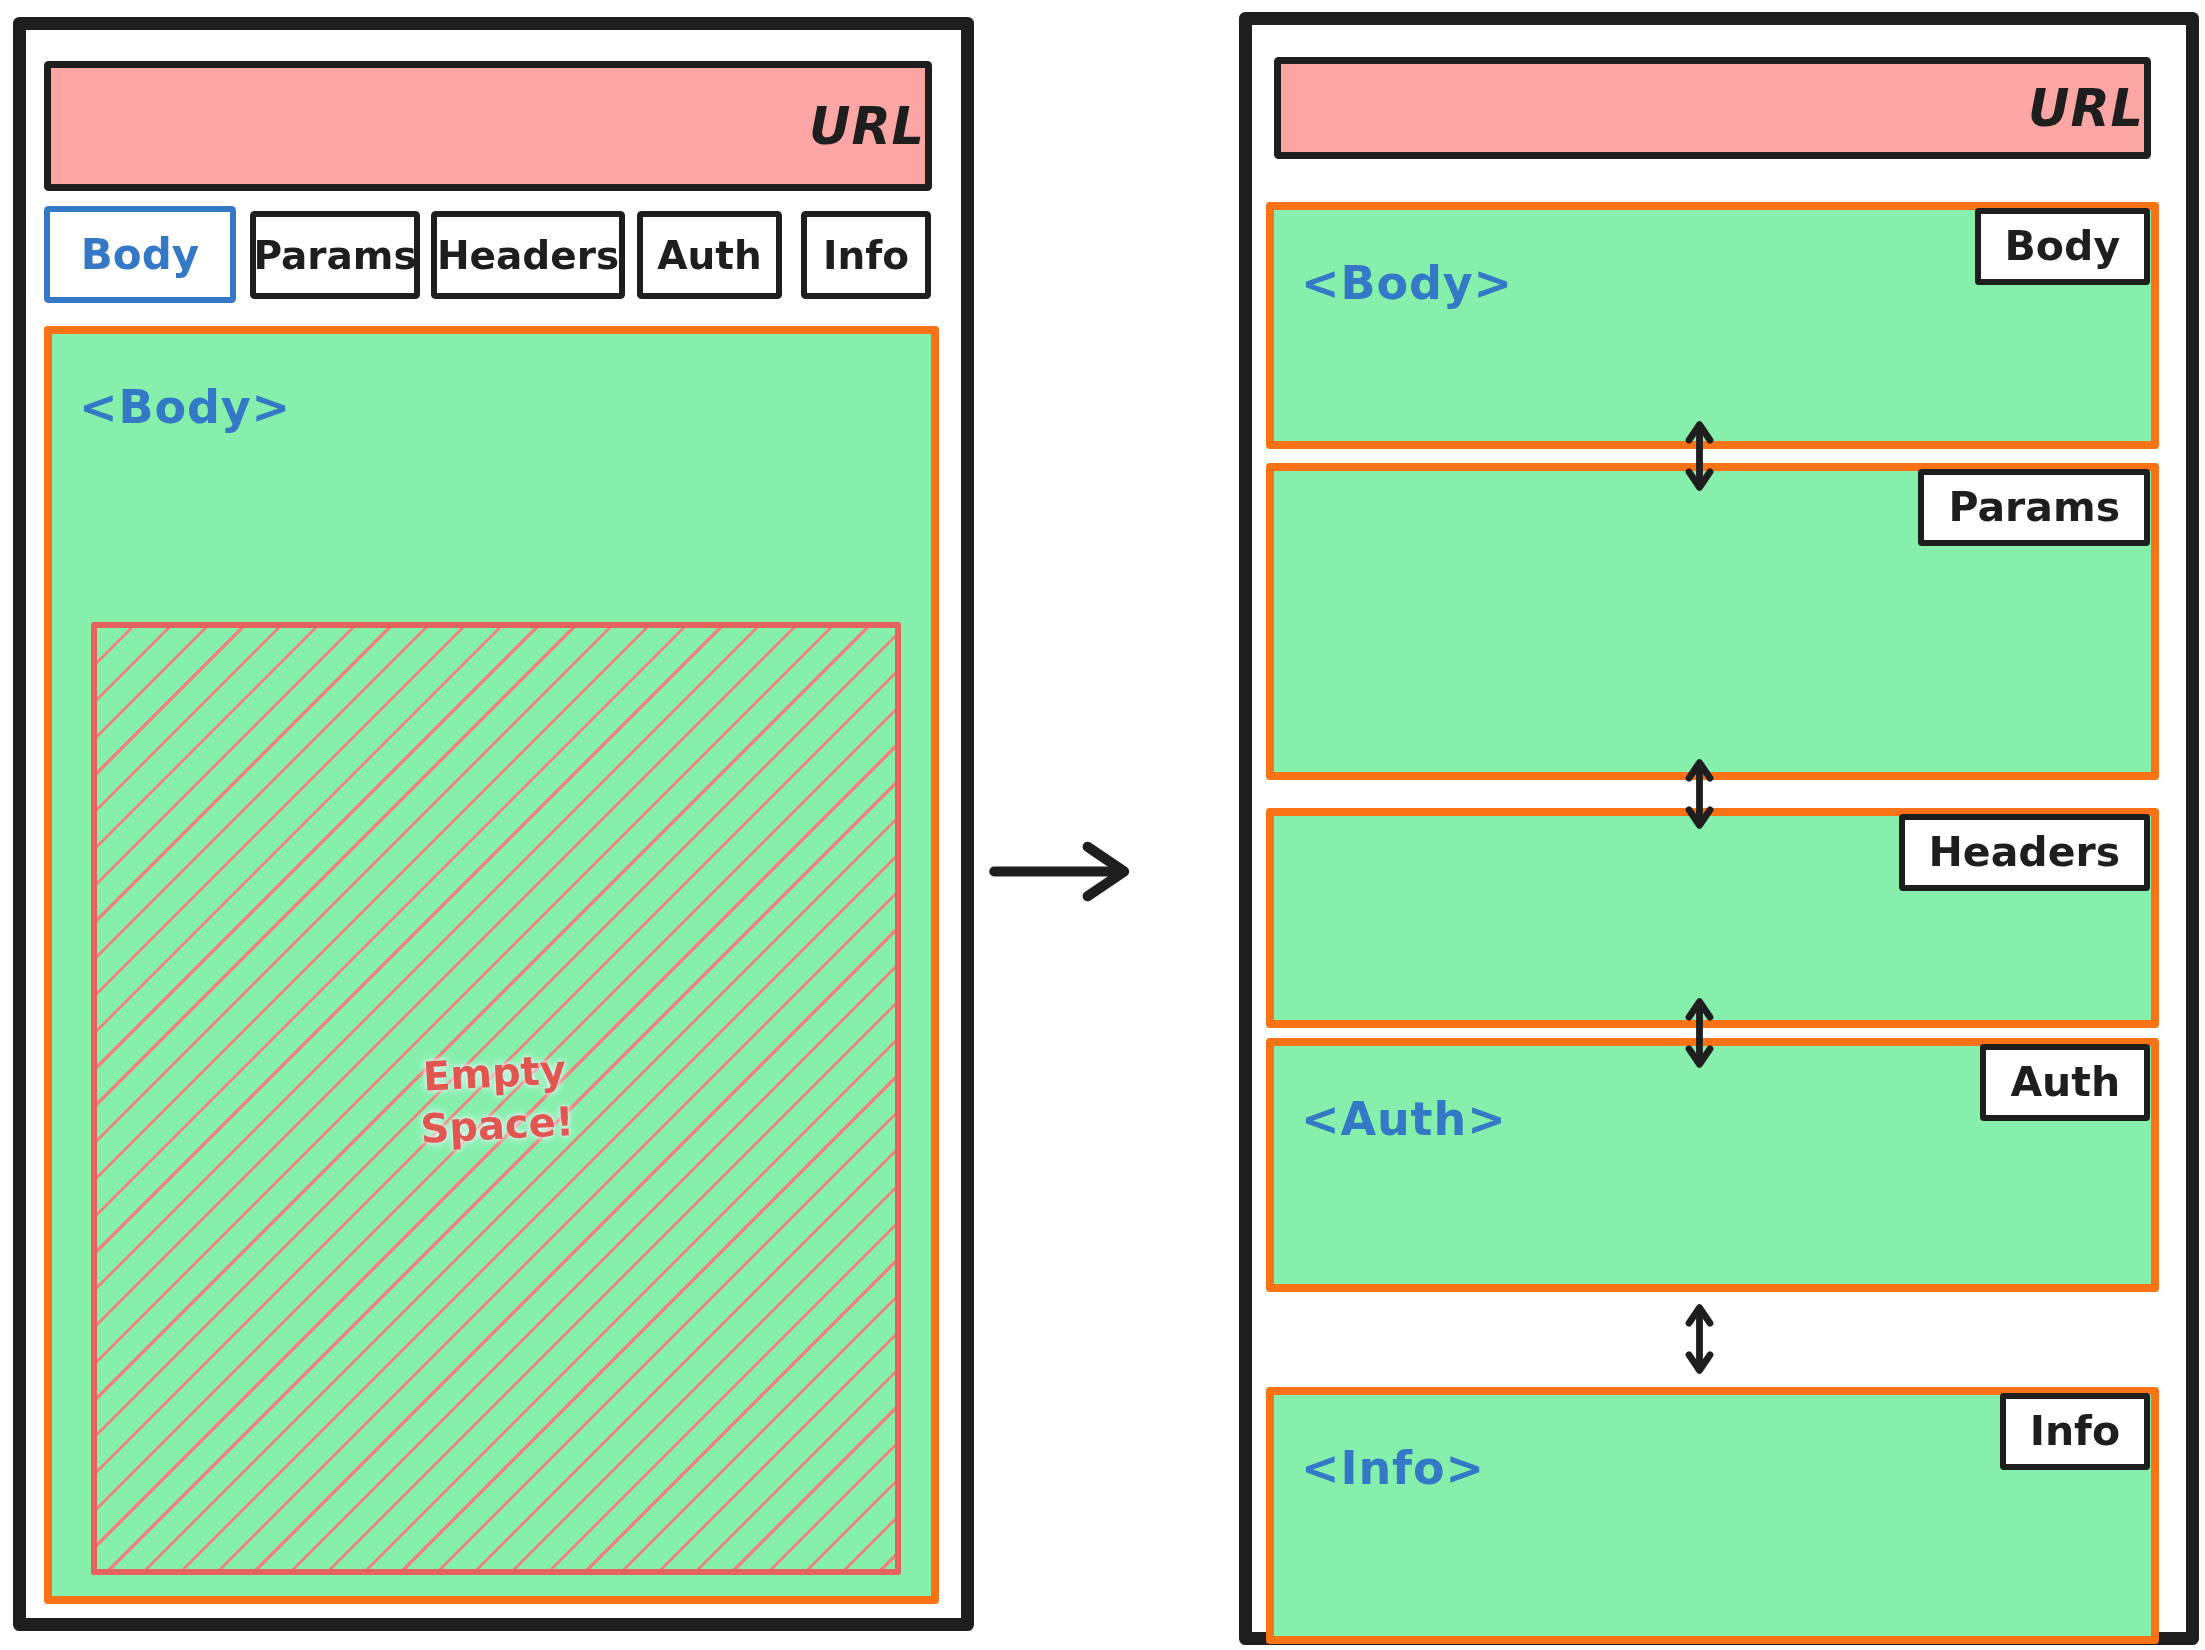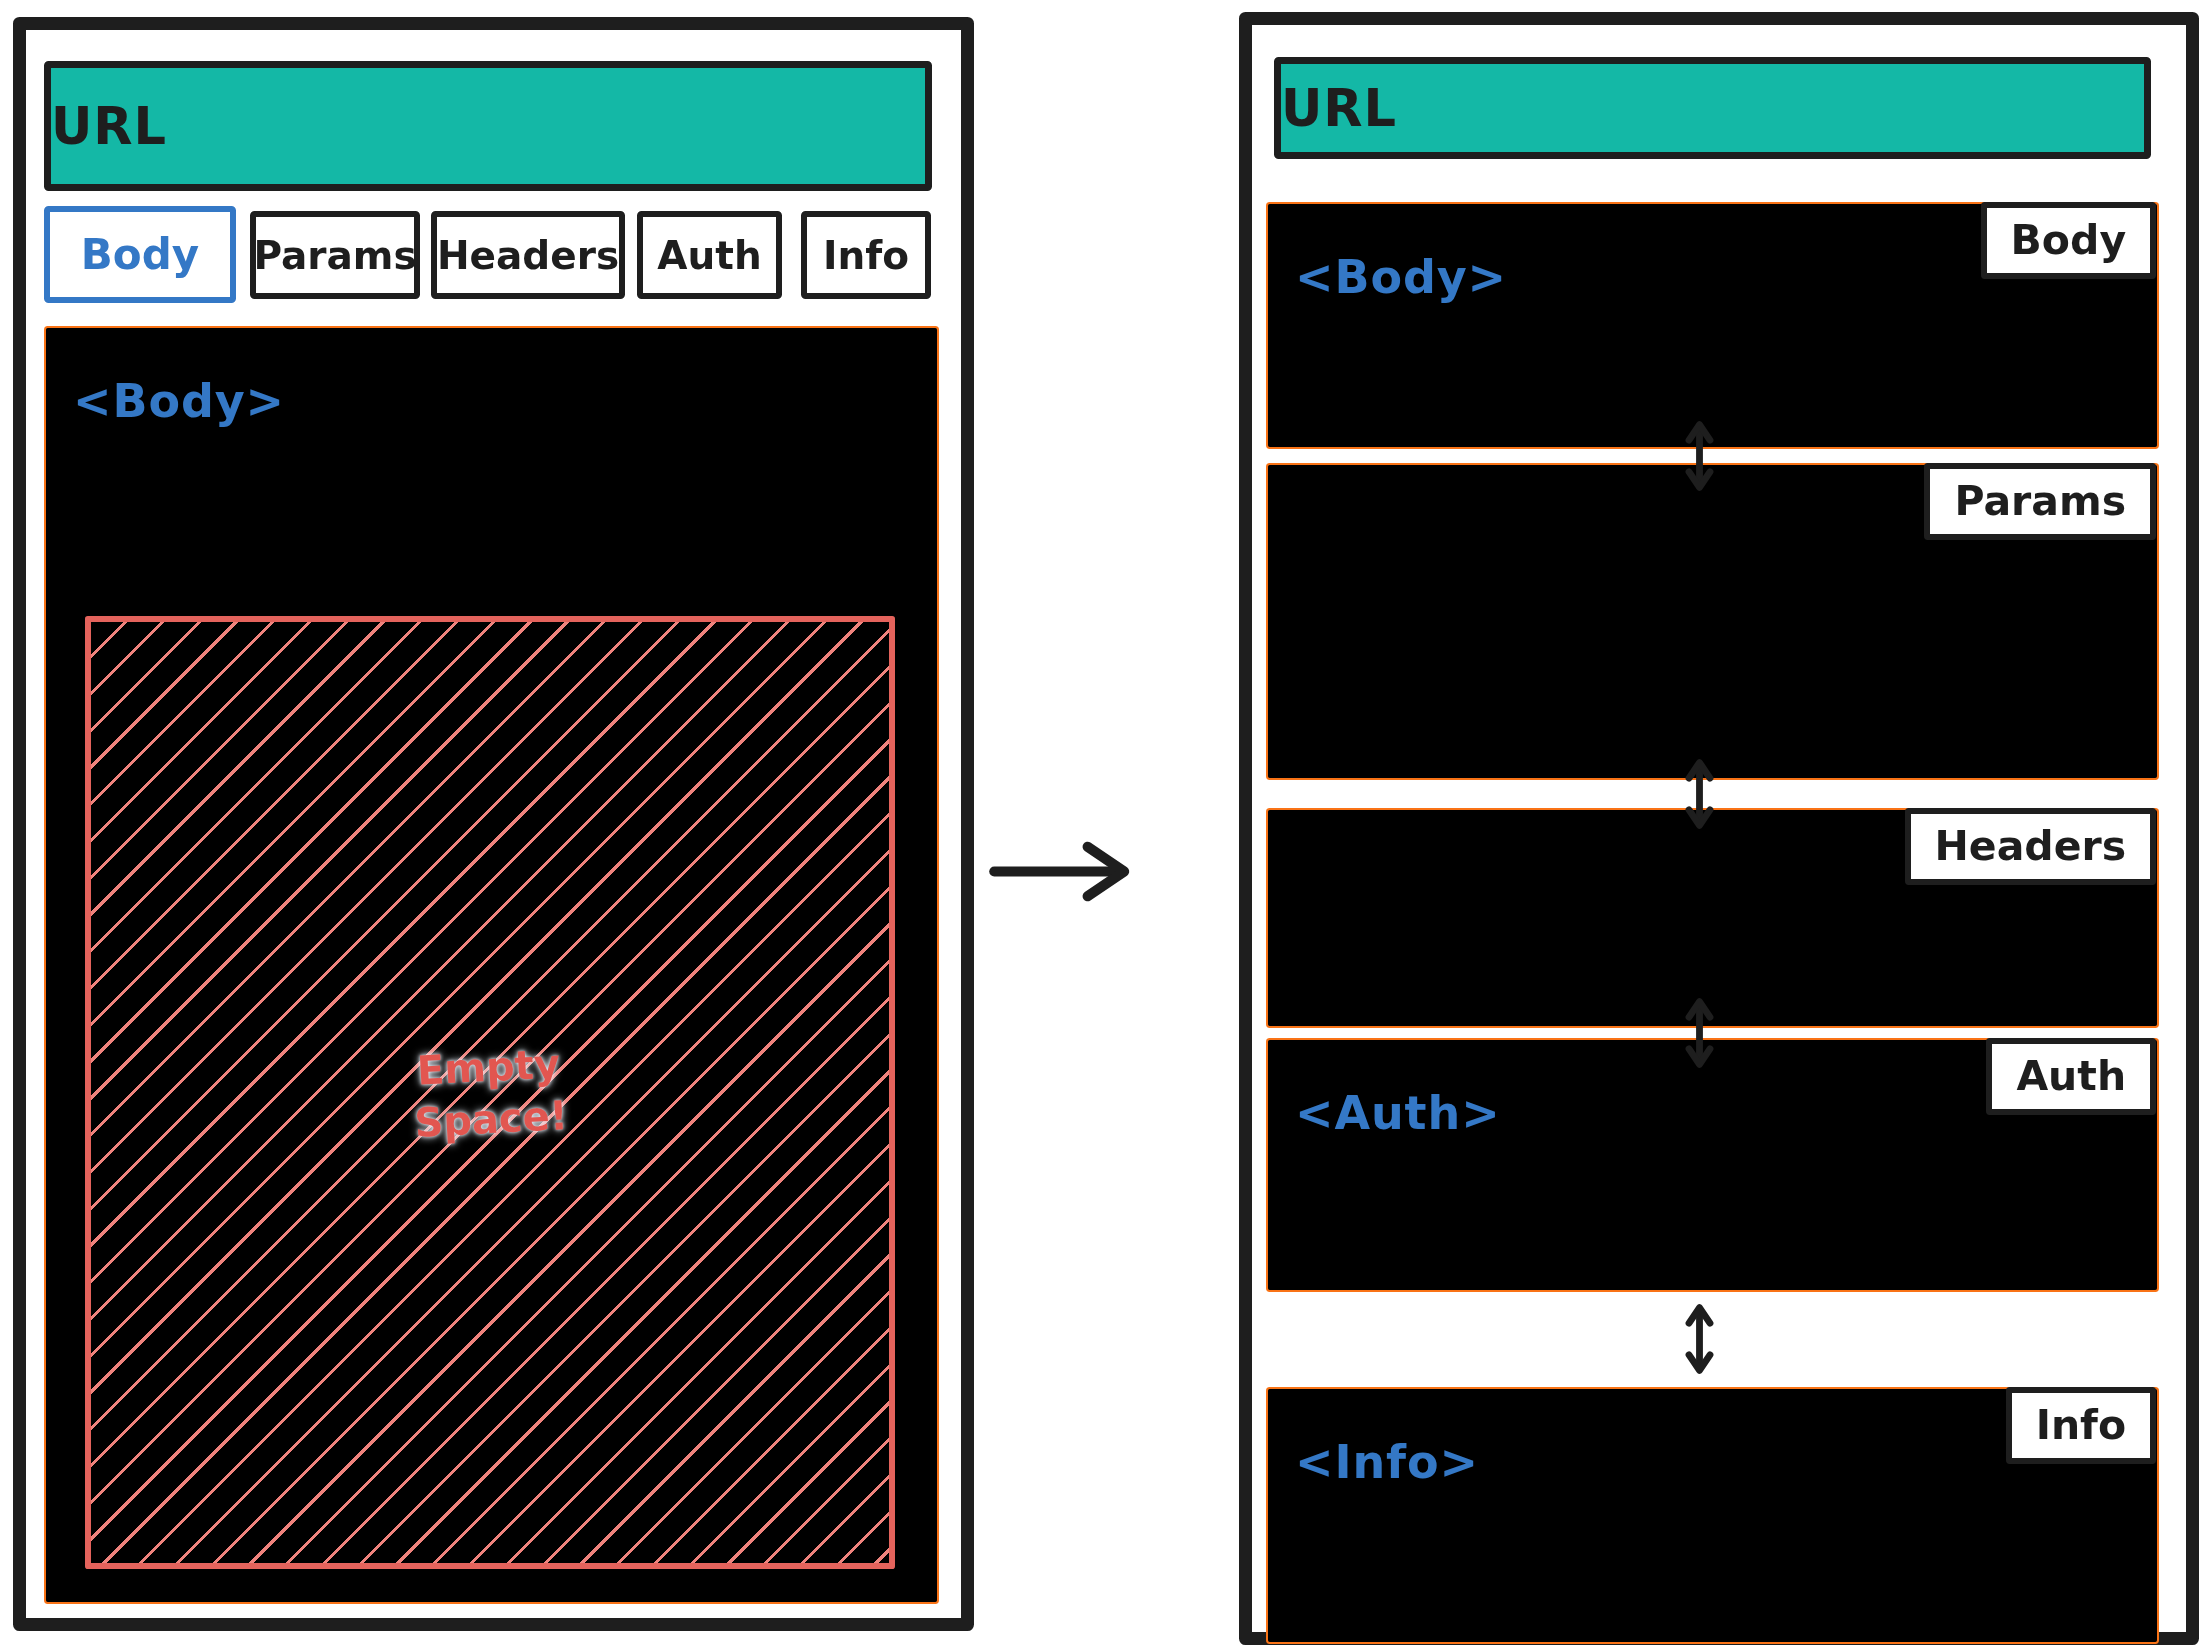--- a/index.html
+++ b/index.html
@@ -10,31 +10,31 @@
   }
   .canvas { position: absolute; left: 0; top: 0; width: 2205px; height: 1651px; }
 
   
   .window {
     position: absolute; background: #ffffff;
     border: 13px solid #1e1e1e; border-radius: 6.4px;
     box-sizing: border-box;
   }
   .urlbar {
-    position: absolute; background: #14b8a6;
+    position: absolute; background: #fca5a5;
     border: 7.8px solid #1e1e1e; border-radius: 4.6px;
     box-sizing: border-box;
-    display: flex; align-items: center; justify-content: flex-start;
+    display: flex; align-items: center; justify-content: flex-end; font-style: italic;
   }
   .urlbar span {
     font-size: 51px; font-weight: 600; color: #1e1e1e; letter-spacing: 0.9px;
   }
   .bluepanel {
-    position: absolute; background: #000000;
-    border: 2px solid #f97316; border-radius: 3.7px;
+    position: absolute; background: #86efac;
+    border: 8px solid #f97316; border-radius: 3.7px;
     box-sizing: border-box;
     text-align: right;
   }
   .panel-label {
     position: absolute; left: 27px; top: 46px;
     font-size: 46px; font-weight: 600; color: #3478c6; letter-spacing: 0.9px;
     white-space: nowrap;
   }
 
   

